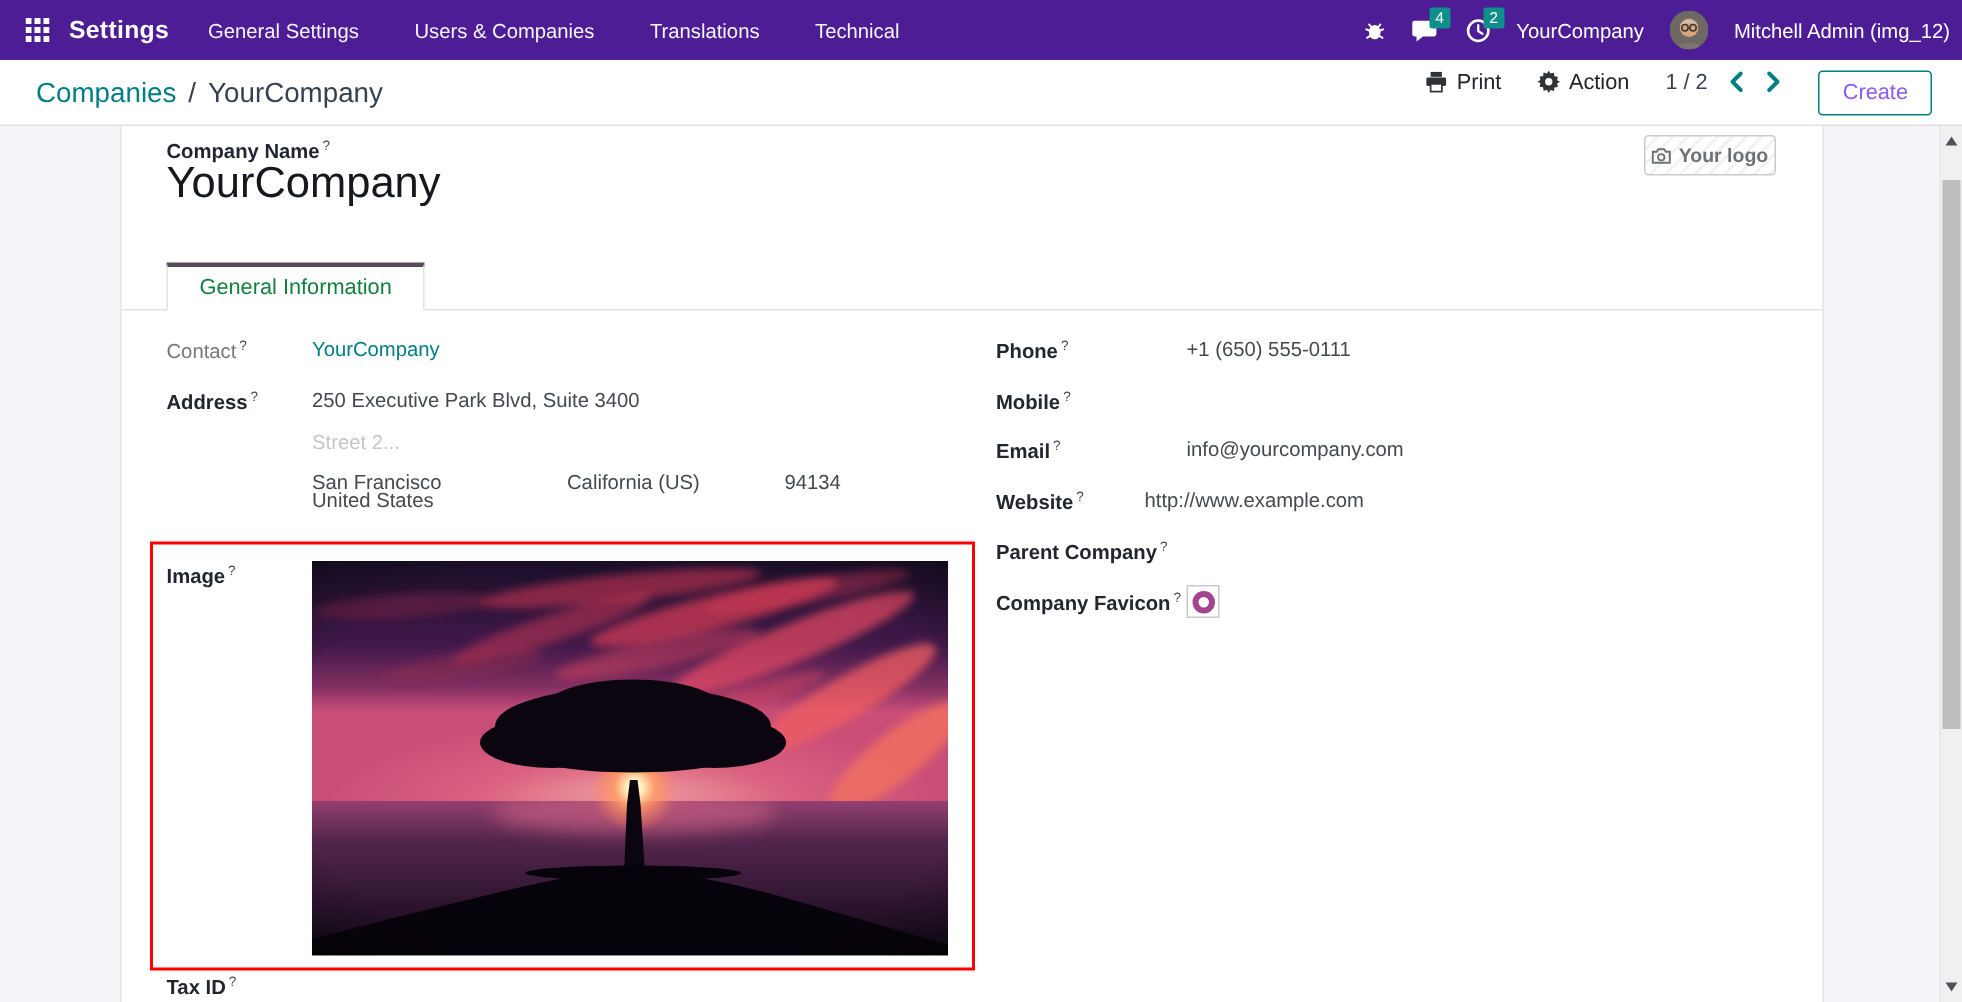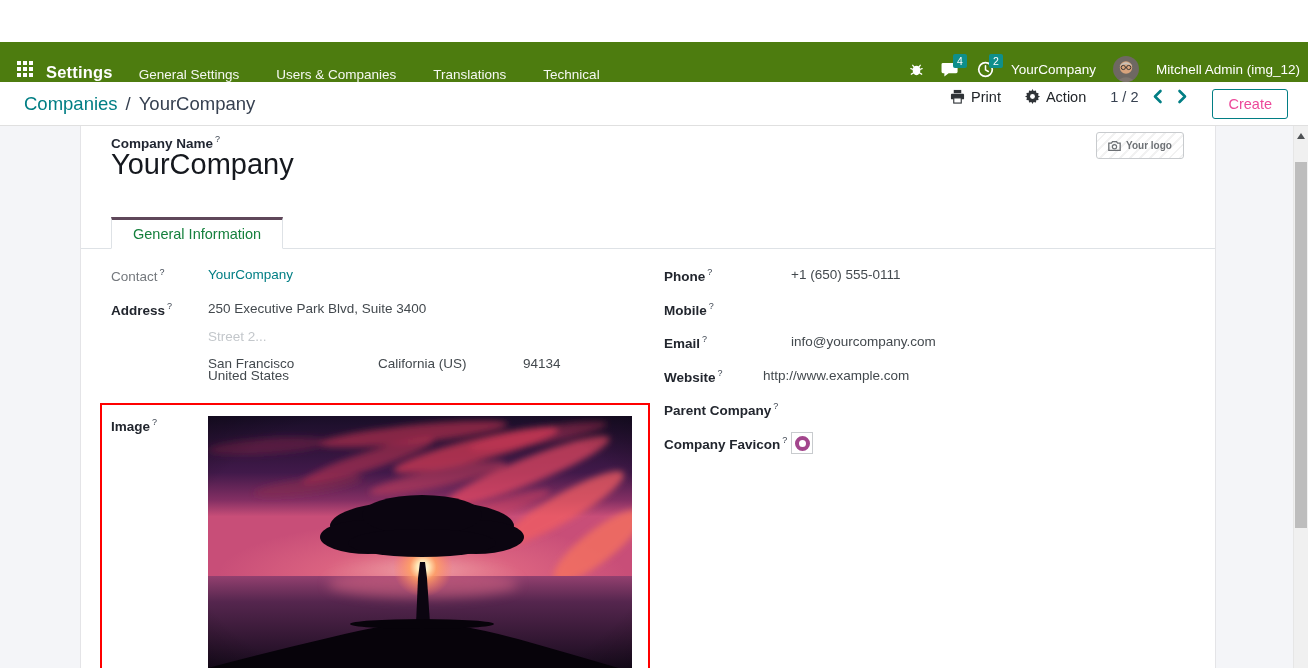--- a/index.html
+++ b/index.html
@@ -1,54 +1,54 @@
 <!DOCTYPE html>
 <html><head>
 <meta charset="utf-8">
 <style>
   * { margin:0; padding:0; box-sizing:border-box; }
   html,body { width:1308px; height:668px; }
   body { font-family:"Liberation Sans", sans-serif; background:#fff; overflow:hidden; }
   .screen { width:1308px; height:668px; position:relative; overflow:hidden; }
 
   
-  .topbar { height:40px; background:#4d7c0f; color:#fff; display:flex; align-items:flex-end; padding:0 8px 0 12px;margin-top:42px; }
+  .topbar { height:40px; background:#4c1d95; color:#fff; display:flex; align-items:center; padding:0 8px 0 12px; }
   .apps-btn { width:26px; height:26px; display:flex; align-items:center; justify-content:center; cursor:pointer; }
   .brand { font-size:16.5px; font-weight:700; margin:0 26px 0 8px; letter-spacing:.2px; }
   .topnav { display:flex; align-items:center; gap:37px; font-size:13.5px; }
   .topnav .item { color:rgba(255,255,255,.95); cursor:pointer; }
   .top-right { margin-left:auto; display:flex; align-items:center; gap:17px; font-size:13.5px; }
   .icon-wrap { position:relative; display:flex; align-items:center; cursor:pointer; }
   .badge { position:absolute; top:-7px; left:12px; background:#0E8F8B; color:#fff; font-size:10.5px; padding:1px 4px; border-radius:2px; line-height:12px; }
   .avatar { width:26px; height:26px; border-radius:50%; overflow:hidden; flex:0 0 26px; }
   .company-switch, .user-menu-label { cursor:pointer; }
 
   
   .controlbar { height:44px; background:#fff; border-bottom:1px solid #e0e0e0; display:flex; align-items:center; padding:0 20px 0 24px; }
   .breadcrumb { font-size:18.5px; display:flex; gap:8px; align-items:center; }
   .bc-parent { color:#017e84; cursor:pointer; }
   .bc-sep, .bc-current { color:#374151; }
   .cp-right { margin-left:auto; display:flex; align-items:flex-start; gap:24px; }
   .cp-btn { display:flex; align-items:center; gap:6px; font-size:14.5px; color:#212529; font-weight:500; cursor:pointer; }
   .pager { display:flex; align-items:center; gap:14px; }
   .pager-value { font-size:14.5px; color:#374151; }
   .pg-arrow { cursor:pointer; display:flex; align-items:center; }
-  .create-btn { border:1px solid #017e84; color:#ec4899; background:#fff; font-size:14.5px; padding:6px 15px; border-radius:3px; cursor:pointer; font-family:inherit; }
+  .create-btn { border:1px solid #017e84; color:#8b5cf6; background:#fff; font-size:14.5px; padding:6px 15px; border-radius:3px; cursor:pointer; font-family:inherit; }
 
   
   .content { position:relative; height:584px; background:#f4f5f8; overflow:hidden; }
   .sheet { position:absolute; left:80px; top:0; width:1136px; height:100%; background:#fff;
            border-left:1px solid #e4e4e7; border-right:1px solid #e4e4e7; }
 
   .cn-label { position:absolute; left:30px; top:8px; font-size:13.5px; font-weight:700; color:#1f2430; }
   .cn-value { position:absolute; left:30px; top:22px; font-size:29px; font-weight:500; color:#15181e; }
   sup.help { font-size:9px; color:#3c4450; margin-left:2px; font-weight:400; }
 
   .logo-btn { position:absolute; left:1015px; top:6px; width:88px; height:27px; border:1px solid #c8cbce; border-radius:3px;
-              display:flex; align-items:center; justify-content:center; gap:5px; color:#6d7175; font-weight:700; font-size:10px;
+              display:flex; align-items:center; justify-content:center; gap:5px; color:#6d7175; font-weight:700; font-size:13px;
               background:repeating-linear-gradient(135deg,#ffffff 0 5px,#f2f2f2 5px 7px); cursor:pointer; }
 
   .tabline { position:absolute; top:122px; left:0; right:0; height:1px; background:#dee2e6; }
   .tab { position:absolute; left:30px; top:91px; height:32px; padding:0 21px; background:#fff; z-index:2;
          border:1px solid #dee2e6; border-top:3px solid #5f475a; border-bottom:1px solid #fff;
          display:flex; align-items:center; font-size:14.5px; color:#15803d; cursor:pointer; }
 
   .flabel { position:absolute; font-size:13.5px; font-weight:700; color:#22262e; white-space:nowrap; }
   .flabel.muted { font-weight:400; color:#74787d; }
   .fvalue { position:absolute; font-size:13.5px; color:#43494e; white-space:nowrap; cursor:text; }

